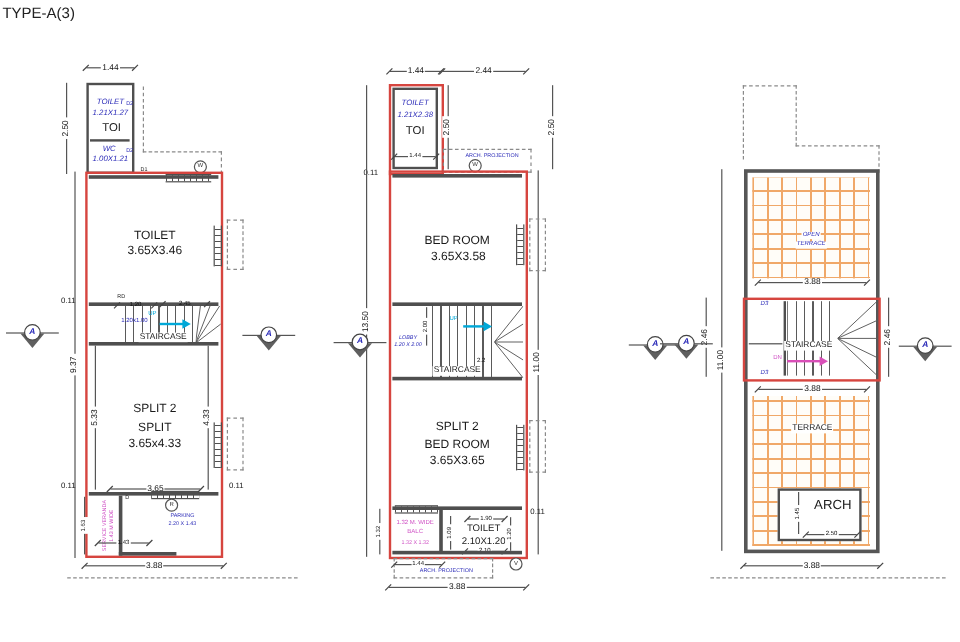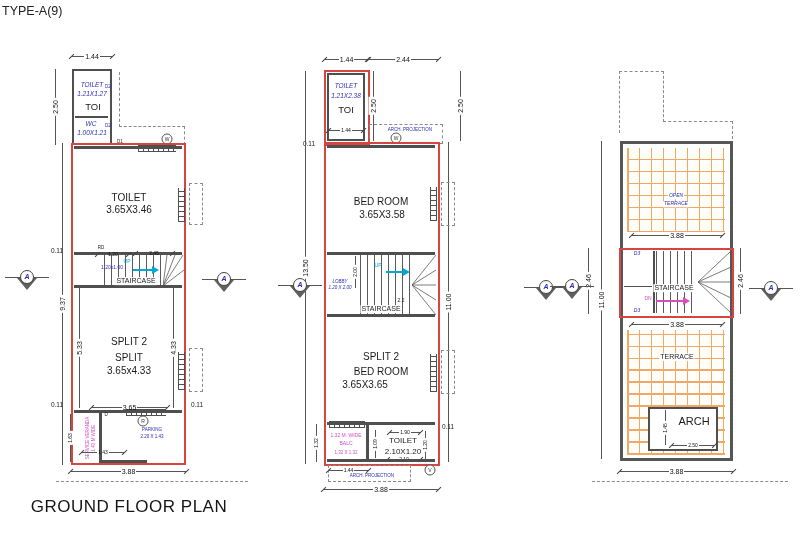--- a/index.html
+++ b/index.html
@@ -41,21 +41,21 @@
   .marker .mline{position:absolute;left:0;right:0;top:9px;height:1px;background:#555}
   .marker .mtri{position:absolute;left:50%;top:10px;transform:translateX(-50%);width:0;height:0;border-left:10px solid transparent;border-right:10px solid transparent;border-top:12px solid #5f5f5f}
   .marker .mcirc{position:absolute;left:50%;top:9px;transform:translate(-50%,-50%);width:12px;height:12px;border-radius:50%;background:#fff;border:1px solid #444;color:#2b2bb8;font-style:italic;font-size:7px;line-height:12px;text-align:center}
   .title{position:absolute;transform:translateX(-50%);font-size:17px;letter-spacing:.5px;color:#151515;white-space:nowrap}
   .typelabel{position:absolute;left:2px;top:4px;font-size:12.5px;color:#222}
 </style>
 </head>
 <body>
 
 <div class="canvas">
-  <div class="typelabel">TYPE-A(9)</div>
+  <div class="typelabel">TYPE-A(3)</div>
 
   <div class="plan">
     <div class="dimh" style="left:72px;top:52px;width:40px">
         <i></i>
         <b>1.44</b>
         <i></i>
       </div>
     <div class="dimv" style="left:50px;top:69px;height:76px">
         <i></i>
         <b>2.50</b>
@@ -162,21 +162,20 @@
     <div class="marker" style="left:5px;top:268px">
         <i class="mline"></i>
         <i class="mtri"></i>
         <b class="mcirc">A</b>
       </div>
     <div class="marker" style="left:202px;top:270px">
         <i class="mline"></i>
         <i class="mtri"></i>
         <b class="mcirc">A</b>
       </div>
-    <div class="title" style="left:129px;top:497px">GROUND FLOOR PLAN</div>
   </div>
 
   <div class="plan">
     <div class="dimh" style="left:325px;top:55px;width:43px">
         <i></i>
         <b>1.44</b>
         <i></i>
       </div>
     <div class="dimh" style="left:368px;top:55px;width:70px">
         <i></i>
@@ -238,21 +237,21 @@
         <b>2.00</b>
       </div>
     <div class="t f4 blue it" style="left:340px;top:282px">LOBBY</div>
     <div class="t f4 blue it" style="left:340px;top:288px">1.20 X 2.00</div>
     <div class="t f5 cyan" style="left:378px;top:266px">UP</div>
     <div class="arrow acyan" style="left:386px;top:271px;width:18px"></div>
     <div class="t f7 chip" style="left:381px;top:309px">STAIRCASE</div>
     <div class="t f5" style="left:401px;top:301px">2.2</div>
     <div class="t" style="left:381px;top:356px">SPLIT 2</div>
     <div class="t" style="left:381px;top:371px">BED ROOM</div>
-    <div class="t" style="left:365px;top:384px">3.65X3.65</div>
+    <div class="t" style="left:381px;top:384px">3.65X3.65</div>
 
     <div class="w" style="left:327px;top:422px;width:108px;height:3px"></div>
     <div class="win" style="left:329px;top:421px;width:36px"></div>
     <div class="w" style="left:366px;top:425px;width:3px;height:36px"></div>
     <div class="t f5 mag" style="left:346px;top:436px">1.32 M. WIDE</div>
     <div class="t f5 mag" style="left:346px;top:444px">BALC</div>
     <div class="t f4 mag" style="left:346px;top:453px">1.32 X 1.32</div>
     <div class="dimv sm" style="left:311px;top:424px;height:38px">
         <i></i>
         <b>1.32</b>

